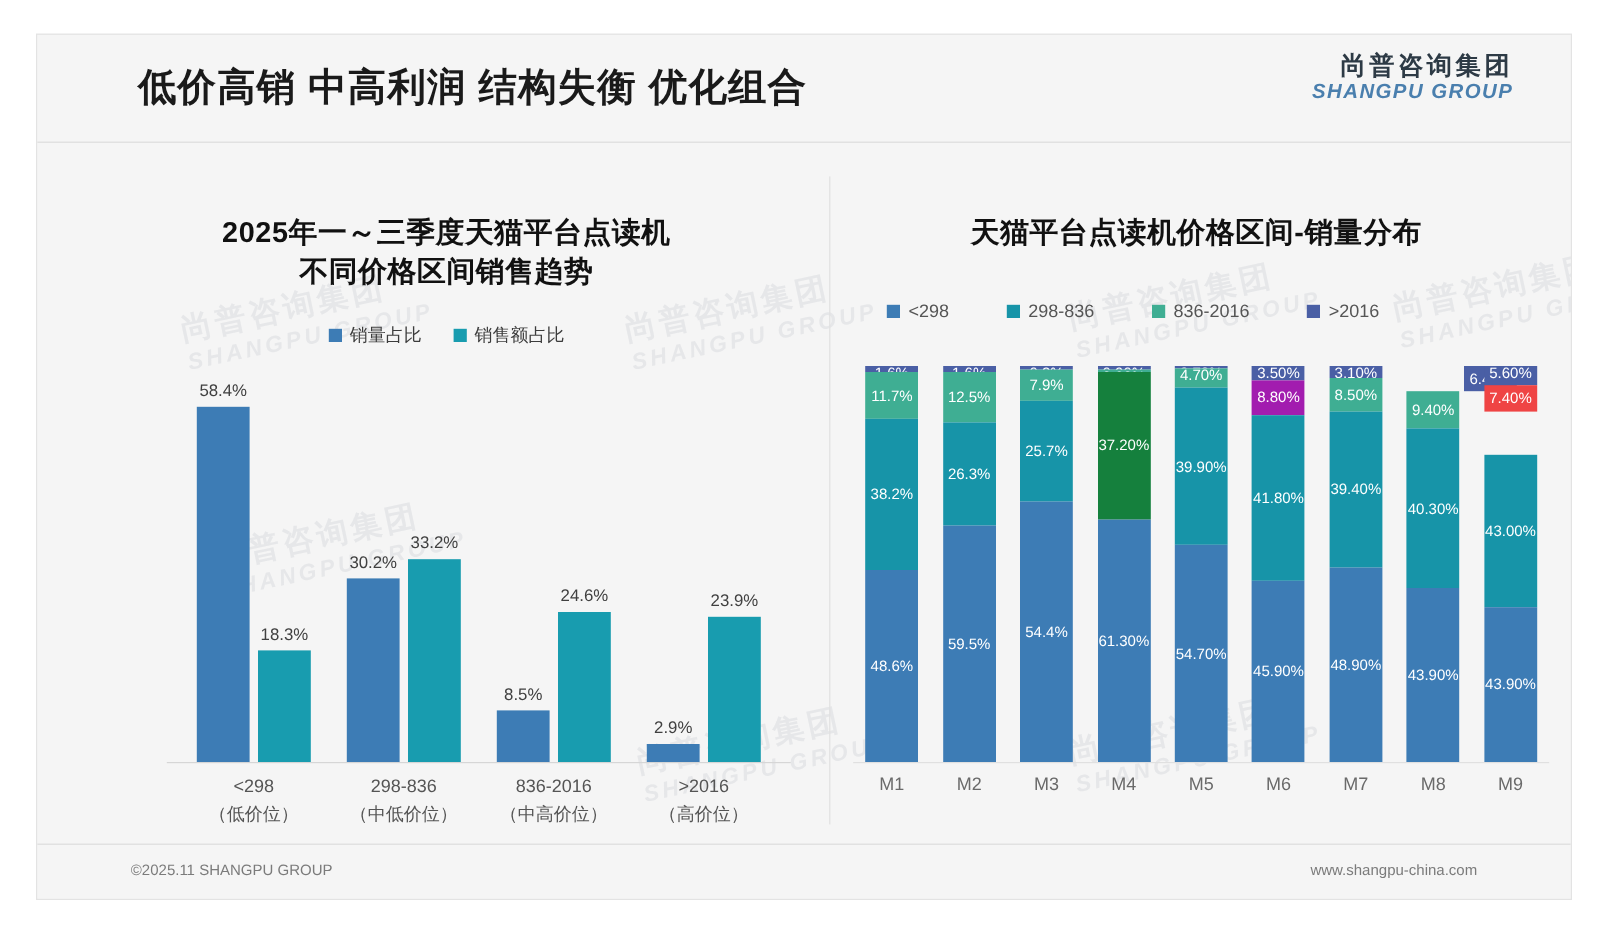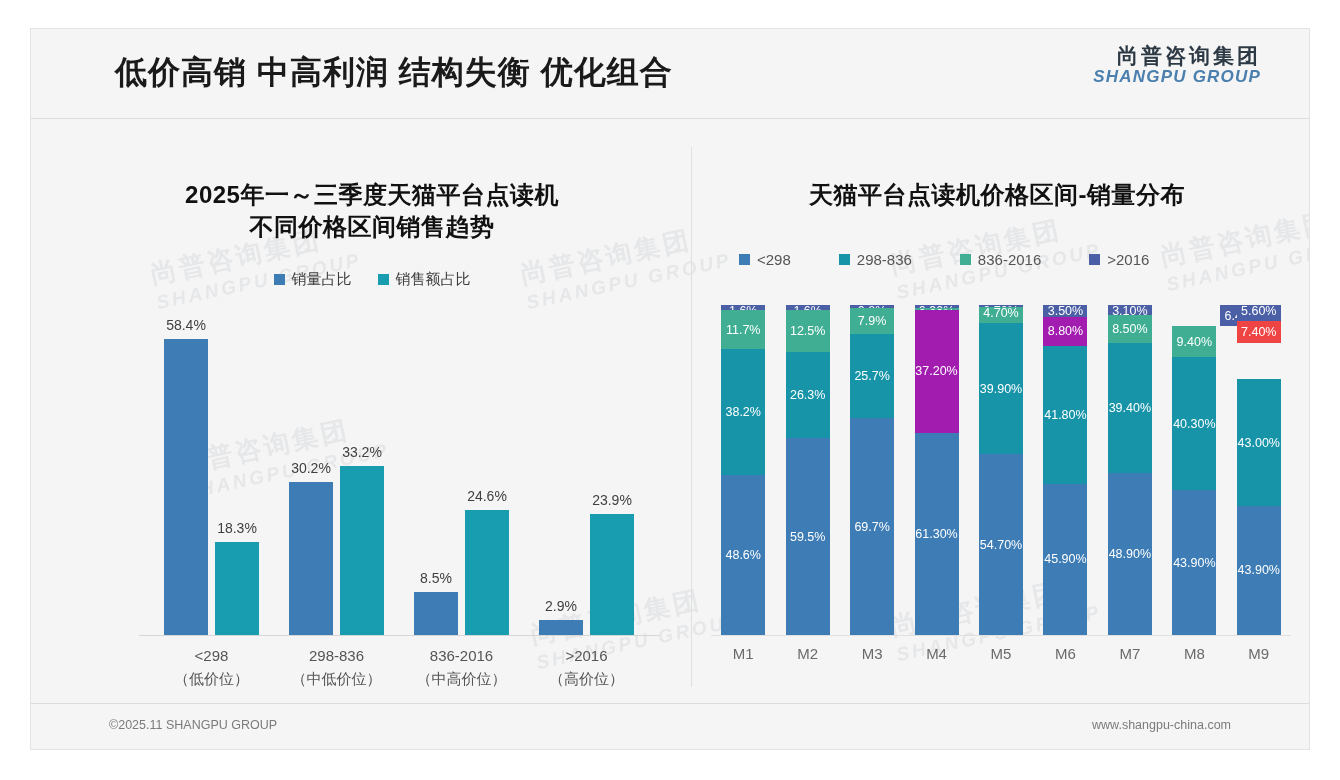--- a/index.html
+++ b/index.html
@@ -329,33 +329,33 @@
               <div class="sb-seg" style="height: 0.8%; background: rgb(74, 95, 165);">
                 <span class="sb-lab" style="top: -1px;">0.8%</span>
               </div>
               <div class="sb-seg" style="height: 7.9%; background: rgb(63, 174, 147);">
                 <span class="sb-lab">7.9%</span>
               </div>
               <div class="sb-seg" style="height: 25.7%; background: rgb(23, 148, 168);">
                 <span class="sb-lab">25.7%</span>
               </div>
               <div class="sb-seg" style="height: 65.6%; background: rgb(61, 124, 181);">
-                <span class="sb-lab">69.7%</span>
+                <span class="sb-lab">54.4%</span>
               </div>
             </div>
           </div>
           <div class="sb-group" style="left: 203.556px;">
             <div class="sb-stack">
               <div class="sb-seg" style="height: 0.9%; background: rgb(74, 95, 165);">
                 <span class="sb-lab" style="top: -1px;">0.90%</span>
               </div>
               <div class="sb-seg" style="height: 0.6%; background: rgb(63, 174, 147);">
                 <span class="sb-lab" style="top: -1px;">0.60%</span>
               </div>
-              <div class="sb-seg" style="height: 37.2%; background: #a21caf;">
+              <div class="sb-seg" style="height: 37.2%; background: #15803d;">
                 <span class="sb-lab">37.20%</span>
               </div>
               <div class="sb-seg" style="height: 61.3%; background: rgb(61, 124, 181);">
                 <span class="sb-lab">61.30%</span>
               </div>
             </div>
           </div>
           <div class="sb-group" style="left: 268px;">
             <div class="sb-stack">
               <div class="sb-seg" style="height: 0.7%; background: rgb(74, 95, 165);">

